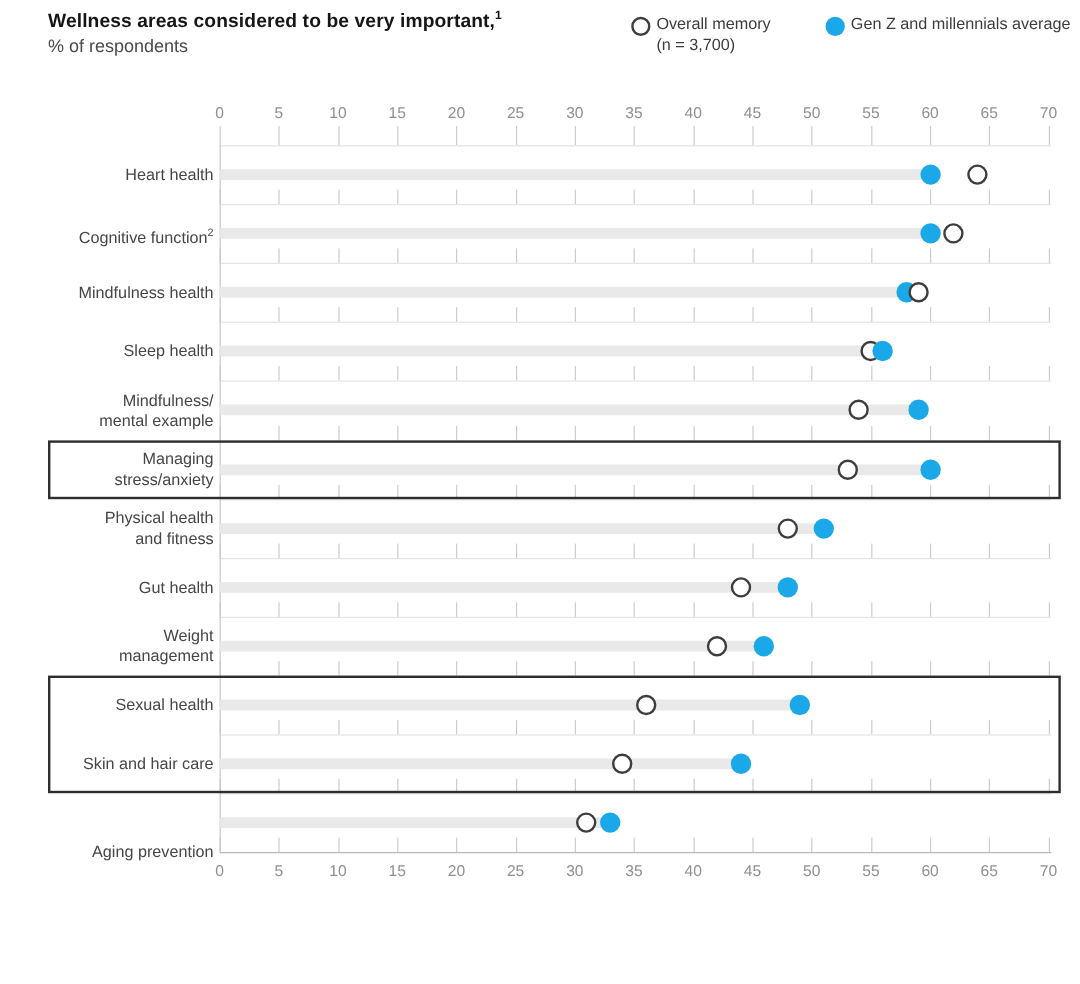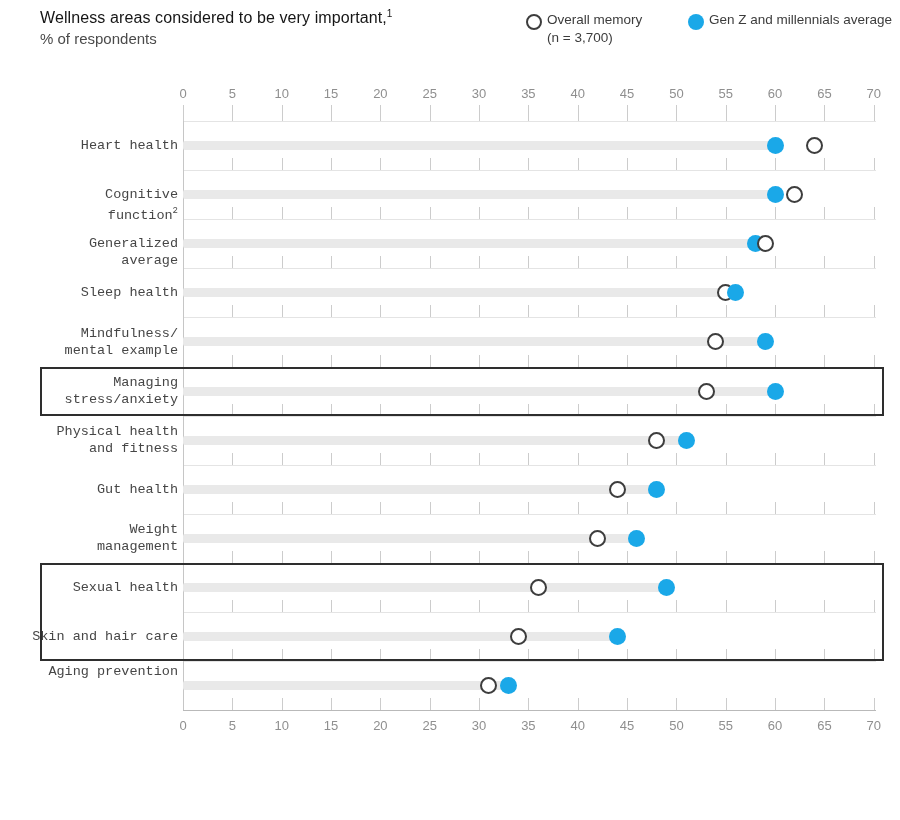--- a/index.html
+++ b/index.html
@@ -8,21 +8,21 @@
     background:#ffffff;
     font-family:"Liberation Sans", sans-serif;
     position:relative;
     overflow:hidden;
   }
   #stage{position:absolute;inset:0;}
   .abs{position:absolute;}
 
   .title{
     left:40px;top:8px;
-    font-size:16px;font-weight:normal;color:#151515;
+    font-size:16px;font-weight:bold;color:#151515;
     letter-spacing:.1px;
   }
   .title sup{font-size:10px;}
   .subtitle{
     left:40px;top:30px;
     font-size:15px;color:#4a4a4a;
   }
 
   .legend-circle{
     width:16px;height:16px;border-radius:50%;
@@ -39,21 +39,21 @@
     width:34px;text-align:center;
     margin-left:-17px;
   }
   .tick{width:1px;background:#cccccc;}
   .sep{height:1px;background:#e4e4e4;}
   .vaxis{width:1px;background:#c6c6c6;}
   .baxis{height:1px;background:#b9b9b9;}
 
   .row-label{
     font-size:13.5px;color:#464646;line-height:17px;
-    text-align:right;width:150px;font-family:Liberation Mono, monospace;
+    text-align:right;width:150px;
   }
   .row-label sup{font-size:9px;}
 
   .track{height:9px;background:#e9e9e9;border-radius:2px;}
 
   .dot{
     width:17px;height:17px;border-radius:50%;
     box-sizing:border-box;
   }
   .dot.open{background:#ffffff;border:2px solid #3d3d3d;}
@@ -338,21 +338,21 @@
       <div class="abs track" style="left: 183px; top: 141.05px; width: 592.08px; background: rgb(233, 233, 233);"></div>
       <div class="abs dot" title="60" style="left: 766.58px; top: 137.05px; background: rgb(26, 168, 232);"></div>
       <div class="abs dot open" title="64" style="left: 806.052px; top: 137.05px;"></div>
       <div class="abs row-label" style="left: 28px; top: 186.15px;">
         <div>Cognitive function<sup>2</sup></div>
       </div>
       <div class="abs track" style="left: 183px; top: 190.15px; width: 592.08px; background: rgb(233, 233, 233);"></div>
       <div class="abs dot" title="60" style="left: 766.58px; top: 186.15px; background: rgb(26, 168, 232);"></div>
       <div class="abs dot open" title="62" style="left: 786.316px; top: 186.15px;"></div>
       <div class="abs row-label" style="left: 28px; top: 235.25px;">
-        <div>Generalized average</div>
+        <div>Mindfulness health</div>
       </div>
       <div class="abs track" style="left: 183px; top: 239.25px; width: 572.344px; background: rgb(233, 233, 233);"></div>
       <div class="abs dot" title="58" style="left: 746.844px; top: 235.25px; background: rgb(26, 168, 232);"></div>
       <div class="abs dot open" title="59" style="left: 756.712px; top: 235.25px;"></div>
       <div class="abs row-label" style="left: 28px; top: 284.35px;">
         <div>Sleep health</div>
       </div>
       <div class="abs track" style="left: 183px; top: 288.35px; width: 552.608px; background: rgb(233, 233, 233);"></div>
       <div class="abs dot open" title="55" style="left: 717.24px; top: 284.35px;"></div>
       <div class="abs dot" title="56" style="left: 727.108px; top: 284.35px; background: rgb(26, 168, 232);"></div>
@@ -395,21 +395,21 @@
       </div>
       <div class="abs track" style="left: 183px; top: 582.95px; width: 483.532px; background: rgb(233, 233, 233);"></div>
       <div class="abs dot open" title="36" style="left: 529.748px; top: 578.95px;"></div>
       <div class="abs dot" title="49" style="left: 658.032px; top: 578.95px; background: rgb(26, 168, 232);"></div>
       <div class="abs row-label" style="left: 28px; top: 628.05px;">
         <div>Skin and hair care</div>
       </div>
       <div class="abs track" style="left: 183px; top: 632.05px; width: 434.192px; background: rgb(233, 233, 233);"></div>
       <div class="abs dot open" title="34" style="left: 510.012px; top: 628.05px;"></div>
       <div class="abs dot" title="44" style="left: 608.692px; top: 628.05px; background: rgb(26, 168, 232);"></div>
-      <div class="abs row-label" style="left: 28px; top: 663px;">
+      <div class="abs row-label" style="left: 28px; top: 701px;">
         <div>Aging prevention</div>
       </div>
       <div class="abs track" style="left: 183px; top: 681.15px; width: 325.644px; background: rgb(233, 233, 233);"></div>
       <div class="abs dot open" title="31" style="left: 480.408px; top: 677.15px;"></div>
       <div class="abs dot" title="33" style="left: 500.144px; top: 677.15px; background: rgb(26, 168, 232);"></div>
       <div class="abs hl-box" style="left: 40px; top: 366.5px; width: 844px; height: 49.1px; border-color: rgb(46, 46, 46);"></div>
       <div class="abs hl-box" style="left: 40px; top: 562.9px; width: 844px; height: 98.2px; border-color: rgb(46, 46, 46);"></div>
     </div>
 
 </div>

